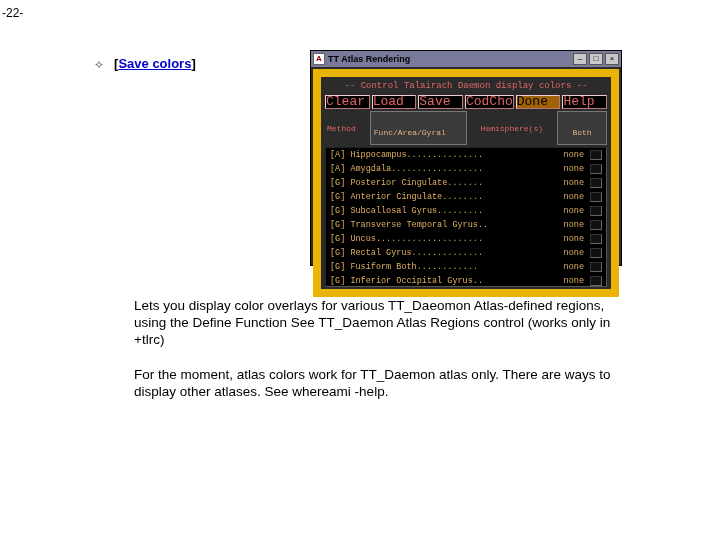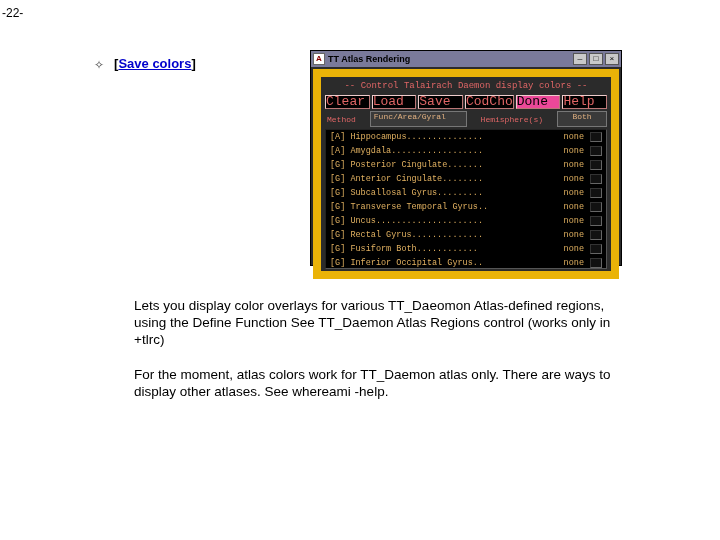--- a/index.html
+++ b/index.html
@@ -61,29 +61,29 @@
   .abtn {
     flex: 1;
     height: 14px;
     background: #000;
     border: 1px solid #b77;
     border-top-color: #ecc; border-left-color: #ecc;
     color: #e06666;
     font-size: 13px; line-height: 12px;
     font-family: "Courier New", monospace;
   }
-  .abtn.hl { background: #ec4899; color: #000; }
+  .abtn.hl { background: #a16207; color: #000; }
   .selrow {
     display: flex; gap: 12px; padding: 0 2px 2px;
     font-size: 8px; color: #ccc; align-items: center;
   }
   .selrow .lbl { color: #e06666; padding: 0 2px; font-family:"Courier New",monospace; }
   .dropdown {
     background: #3a3a3a; border: 1px solid #777;
-    color: #e0b080; height: 16px; line-height: 10px; padding: 0 3px;
+    color: #e0b080; height: 16px; line-height: 10px; padding: 16px 3px;
     font-size: 8px; font-family:"Courier New",monospace;
   }
   .dd1 { flex: 1.3; }
   .dd2 { width: 50px; margin-left: auto; text-align:center; }
   .listpanel {
     margin: 0 2px; height: 140px;
     background: #000; border: 1px solid #555; border-top-color:#222; border-left-color:#222;
     overflow: hidden;
     text-decoration: underline;
   }

